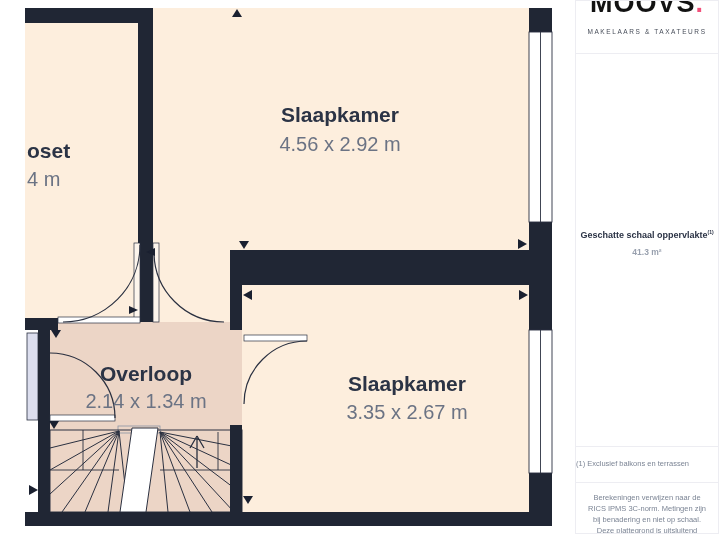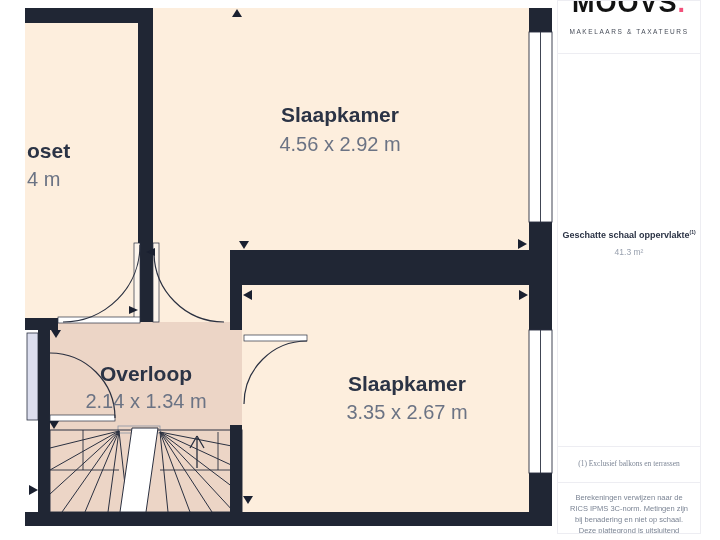--- a/index.html
+++ b/index.html
@@ -5,36 +5,36 @@
   html,body{margin:0;padding:0;background:#ffffff;}
   .canvas{position:relative;width:720px;height:540px;background:#ffffff;overflow:hidden;
           font-family:"Liberation Sans",sans-serif;}
   svg{position:absolute;left:0;top:0;}
 
   
   .room-name{font-family:"Liberation Sans",sans-serif;font-size:21px;font-weight:700;fill:#2b3345;}
   .room-dim{font-family:"Liberation Sans",sans-serif;font-size:20px;font-weight:400;fill:#6b7384;}
 
   
-  .sidebar{position:absolute;left:557px;top:0;width:144px;height:534px;background:#ffffff;
+  .sidebar{position:absolute;left:575px;top:0;width:144px;height:534px;background:#ffffff;
            border:1px solid #ededf2;box-sizing:border-box;overflow:hidden;}
   .logo-wrap{position:relative;height:52px;border-bottom:1px solid #ededf2;overflow:hidden;}
   .logo{position:absolute;top:-13px;left:0;width:100%;text-align:center;font-size:27px;
         font-weight:800;letter-spacing:1px;color:#121212;white-space:nowrap;}
   .logo .dot{color:#f2517b;}
   .tagline{position:absolute;top:27px;left:0;width:100%;text-align:center;font-size:6.5px;
            letter-spacing:1.6px;color:#464c58;white-space:nowrap;}
   .area-block{position:absolute;top:228px;left:0;width:100%;text-align:center;}
   .area-label{font-size:9px;font-weight:700;color:#2b3345;white-space:nowrap;}
   .area-label sup{font-size:5px;}
-  .area-value{margin-top:7px;font-size:8.5px;color:#98a0ae;}
+  .area-value{margin-top:7px;font-size:8.5px;color:#98a0ae;font-weight:bold;}
   .divider{position:absolute;left:0;right:0;border-top:1px solid #ededf2;height:0;}
   .div-1{top:445px;} .div-2{top:481px;}
-  .footnote{position:absolute;top:458px;left:0;width:100%;text-align:center;
-            font-size:7.5px;color:#7c8595;white-space:nowrap;font-family:Liberation Serif, serif;}
+  .footnote{position:absolute;top:458px;left:0;width:100%;text-align:left;
+            font-size:7.5px;color:#7c8595;white-space:nowrap;}
   .disclaimer{position:absolute;top:491px;left:9px;right:9px;text-align:center;
               font-size:7.5px;line-height:11px;color:#7c8595;}
 </style>
 </head>
 <body>
 
 <div class="canvas">
 
   <svg width="720" height="540" viewBox="0 0 720 540">
 

